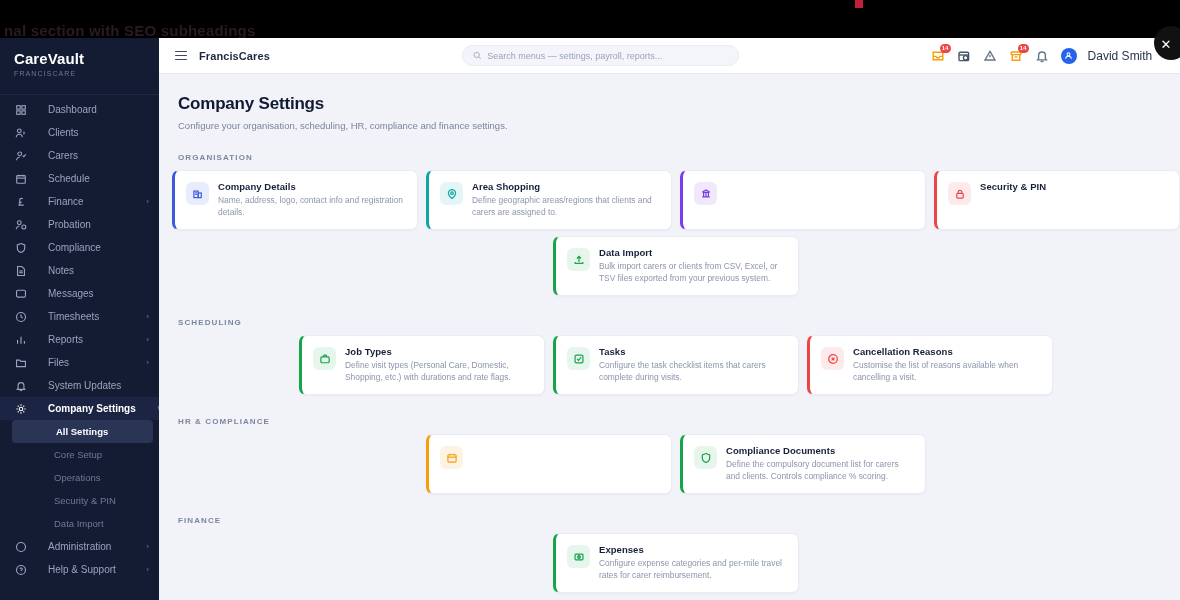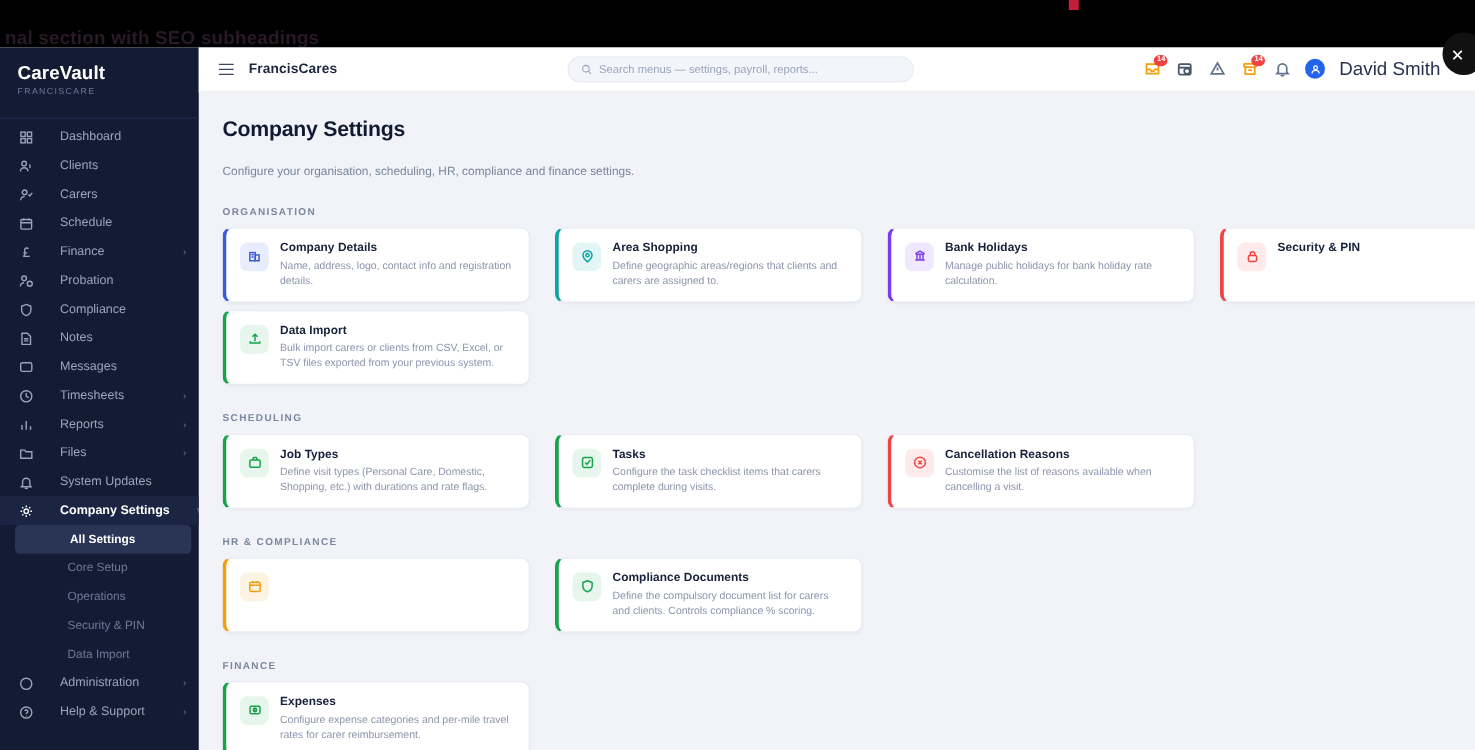--- a/index.html
+++ b/index.html
@@ -92,38 +92,38 @@
   .badge {
     position: absolute; top: -4px; right: -5px; min-width: 11px; height: 9px;
     background: #ef4444; color: #fff; border-radius: 6px;
     font-size: 6px; font-weight: 700; line-height: 9px; text-align: center; padding: 0 2px;
   }
   .avatar {
     width: 16px; height: 16px; border-radius: 50%; background: #2563eb;
     display: flex; align-items: center; justify-content: center; cursor: pointer;
   }
   .avatar svg { width: 9px; height: 9px; stroke: #fff; fill: none; stroke-width: 1.6; }
-  .user-name { font-size: 15px; color: #2a3350; }
+  .user-name { font-size: 12px; color: #2a3350; }
   .user-caret { font-size: 8px; color: #8a93ac; cursor: pointer; }
   .close-pill {
     position: absolute; right: -8px; top: -12px; width: 34px; height: 34px;
     background: #111; border-radius: 50%; display: flex; align-items: center; justify-content: center;
     cursor: pointer;
   }
   .close-pill span { color: #fff; font-size: 13px; line-height: 1; transform: translate(-5px,1px); }
 
   
   .content { flex: 1 1 auto; overflow: hidden; padding: 20px 0 0 19px; background: #f1f3f9; }
   .page-title { font-size: 17px; font-weight: 700; color: #101a32; letter-spacing: -.2px; }
-  .page-sub { font-size: 9.5px; color: #7a८49c; color: #79849c; margin-top: 18px; }
+  .page-sub { font-size: 9.5px; color: #7a८49c; color: #79849c; margin-top: 6px; }
   .section-label {
     font-size: 8px; font-weight: 700; color: #7b869f; letter-spacing: 1.1px;
     margin: 22px 0 8px 0;
   }
-  .card-row { display: flex; gap: 14px; flex-wrap: nowrap; }
+  .card-row { display: flex; gap: 2px; flex-wrap: nowrap; justify-content: center; }
   .card {
     width: 246px; height: 60px; background: #fff; border-radius: 7px;
     border: 1px solid #e9ecf4; border-left-width: 3px;
     display: flex; align-items: flex-start; gap: 9px;
     padding: 10px 12px 0 11px; cursor: pointer; flex: 0 0 246px;
     box-shadow: 0 1px 2px rgba(20,30,60,.04);
     margin-right: 6px;
   }
   .card-ico {
     width: 23px; height: 23px; border-radius: 6px; flex: 0 0 23px;
@@ -414,24 +414,20 @@
                 <span class="card-desc" style="display:block">Define geographic areas/regions that clients and carers are assigned to.</span>
               </span>
             </div>
             <div class="card" style="border-left-color: rgb(124, 58, 237);">
               <span class="card-ico" style="background:#f0e9fd">
                 <svg viewBox="0 0 14 14" style="stroke:#7c3aed">
                   <path d="M3 5.2h8M4.2 5.2v4.5M9.8 5.2v4.5M7 5.2v4.5M2.6 10.4h8.8"></path>
                   <path d="M2.8 4.6L7 2.2l4.2 2.4"></path>
                 </svg>
               </span>
-              <span class="card-txt">
-                <span class="card-title" style="display:block">Bank Holidays</span>
-                <span class="card-desc" style="display:block">Manage public holidays for bank holiday rate calculation.</span>
-              </span>
             </div>
             <div class="card" style="border-left-color: rgb(239, 68, 68);">
               <span class="card-ico" style="background:#fdeaea">
                 <svg viewBox="0 0 14 14" style="stroke:#ef4444">
                   <rect x="3.2" y="6.2" width="7.6" height="5.6" rx="1.3"></rect>
                   <path d="M4.9 6.2V4.8a2.1 2.1 0 0 1 4.2 0v1.4"></path>
                 </svg>
               </span>
               <span class="card-txt">
                 <span class="card-title" style="display:block">Security &amp; PIN</span>

